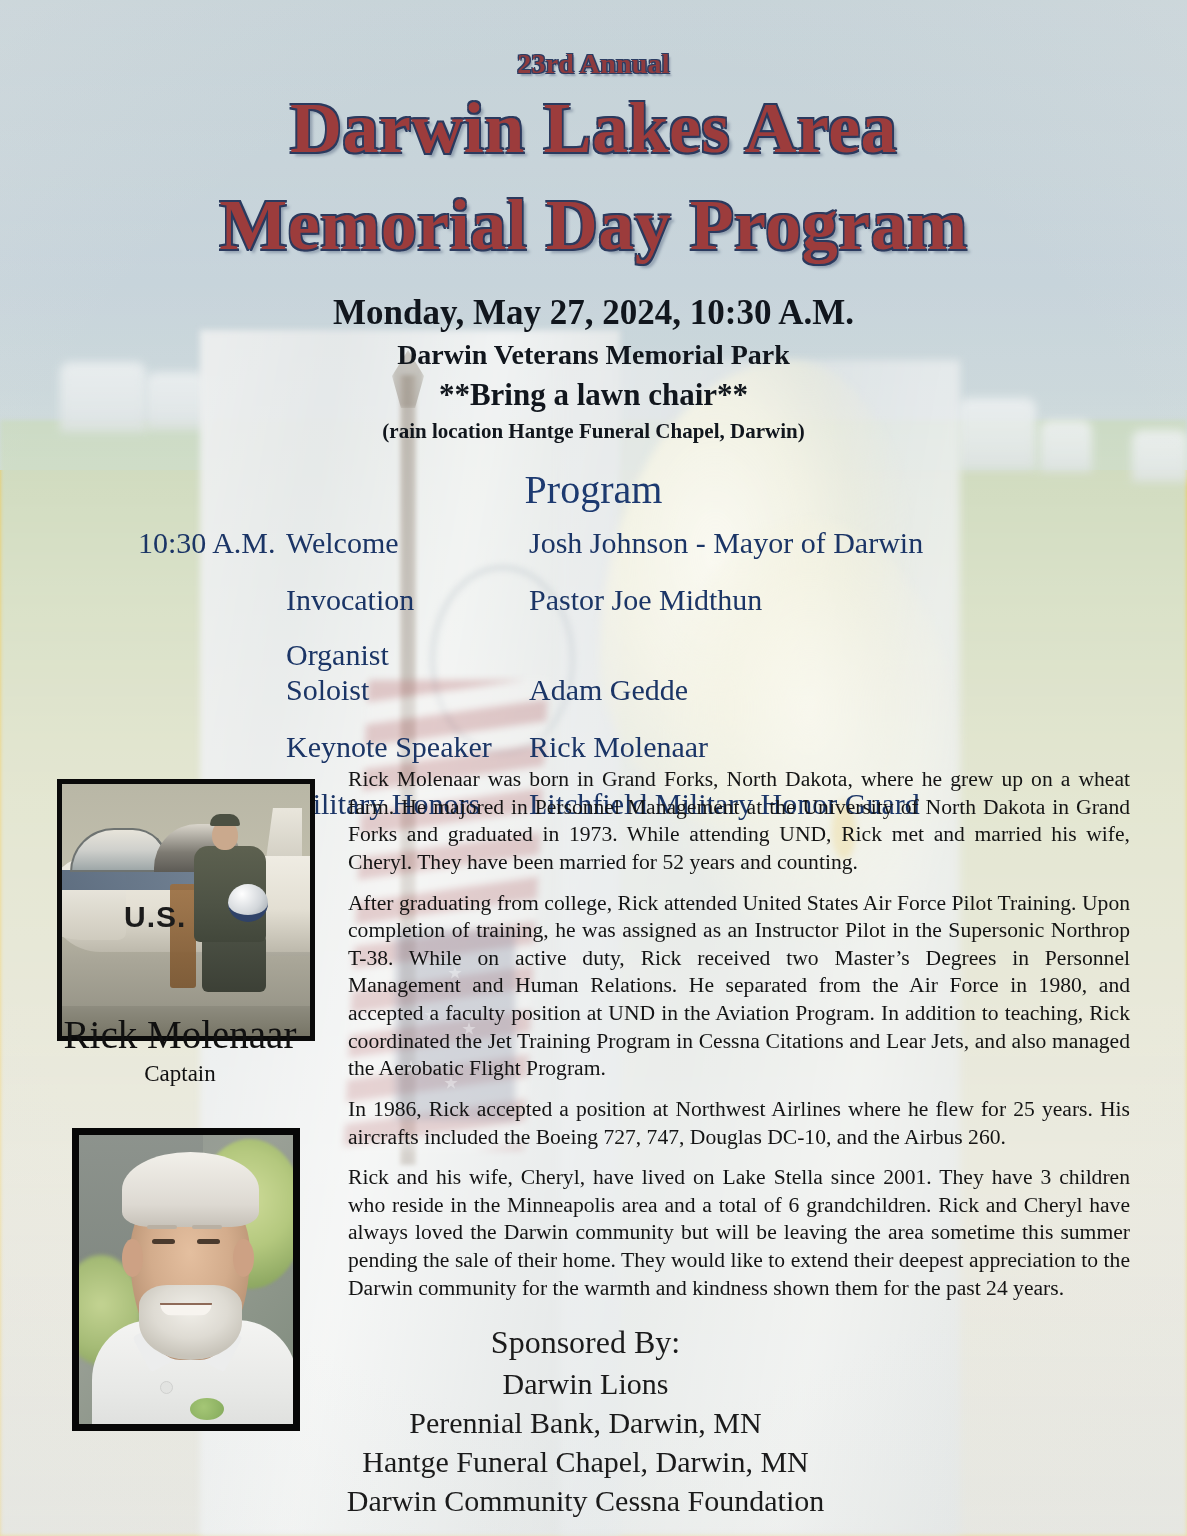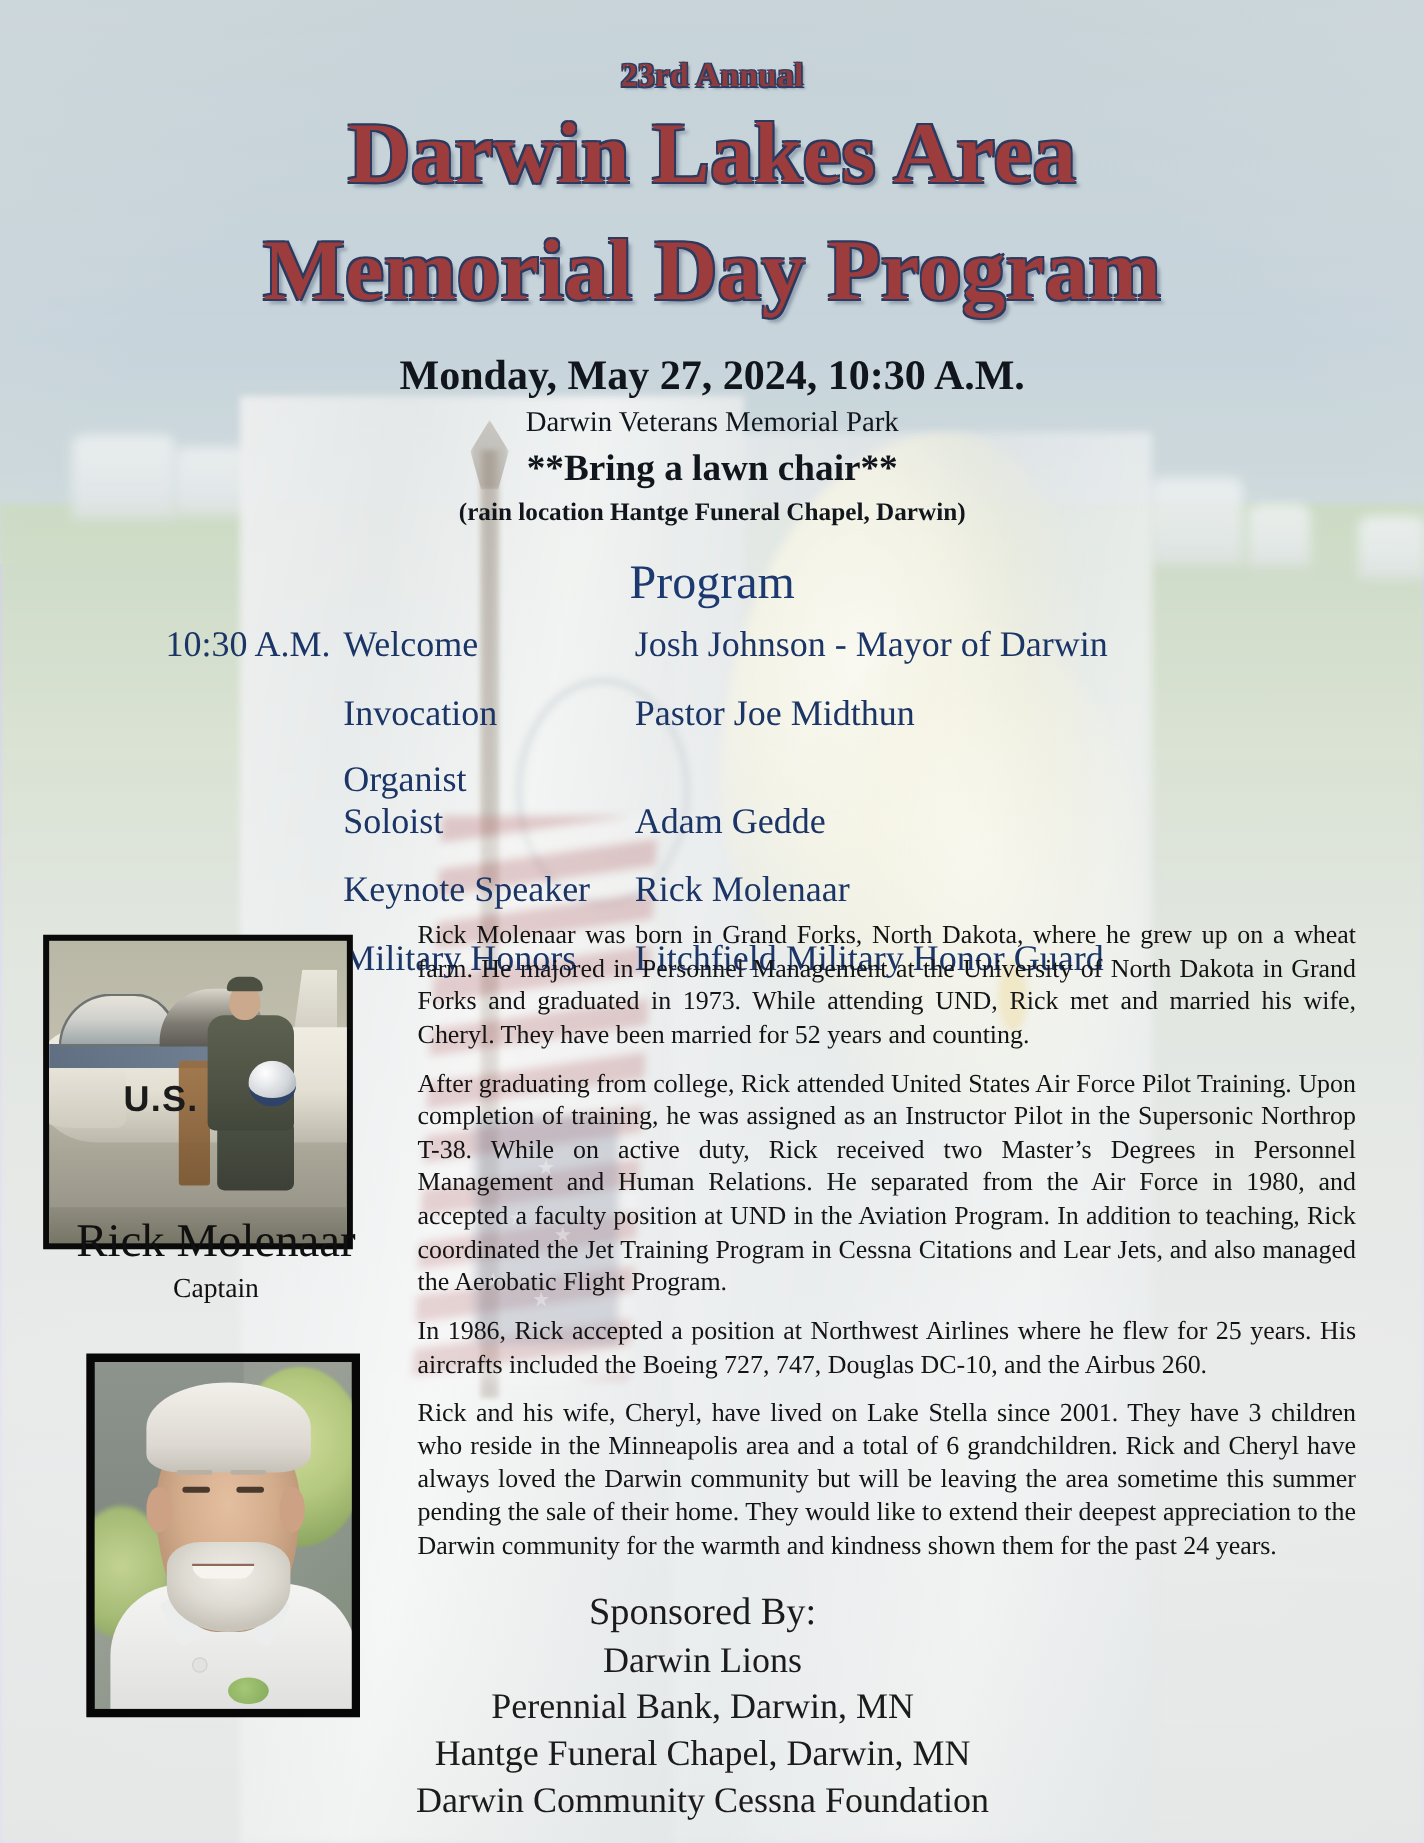--- a/index.html
+++ b/index.html
@@ -6,21 +6,21 @@
     margin: 0;
     padding: 0;
     background: #888;
   }
   #poster {
     position: relative;
     width: 1187px;
     height: 1536px;
     overflow: hidden;
     font-family: "Liberation Serif", "DejaVu Serif", serif;
-    background: #c4b5fd;
+    background: #eab308;
   }
 
   
   .bg-layer { position: absolute; inset: 0; }
 
   
   .bg-sky {
     position: absolute; left: 0; right: 0; top: 0; height: 470px;
     background: linear-gradient(180deg,
        #c0ced4 0%, #bdccd3 35%, #b9c9d2 60%, #bcccd0 85%, #c2d0cf 100%);
@@ -178,22 +178,22 @@
   .dateline {
     text-align: center;
     font-weight: bold;
     font-size: 35px;
     color: #11161d;
     margin-top: 30px;
     line-height: 1.15;
   }
   .place {
     text-align: center;
-    font-weight: normal;
-    font-size: 24px;
+    font-weight: bold;
+    font-size: 28px;
     color: #11161d;
     margin-top: 6px;
   }
   .chair {
     text-align: center;
     font-weight: bold;
     font-size: 31px;
     color: #11161d;
     margin-top: 6px;
   }
@@ -224,21 +224,21 @@
   .srow .time  { width: 148px; flex: 0 0 148px; }
   .srow .role  { width: 243px; flex: 0 0 243px; }
   .srow .who   { flex: 1 1 auto; }
   .gap-lg { height: 27px; }
   .gap-md { height: 25px; }
   .gap-sm { height: 5px; }
 
   
   .photo-jet {
     position: absolute;
-    left: 36px; top: 779px; width: 258px; height: 262px;
+    left: 57px; top: 779px; width: 258px; height: 262px;
     border: 5px solid #0a0a0a;
     box-sizing: border-box;
     overflow: hidden;
     background: #8d8f84;
   }
   .jet-sky {
     position: absolute; inset: 0;
     background: linear-gradient(180deg,#b9b7a6 0%, #c3c0ae 45%, #a9a698 70%, #8f8d80 100%);
   }
   .jet-fuselage {

